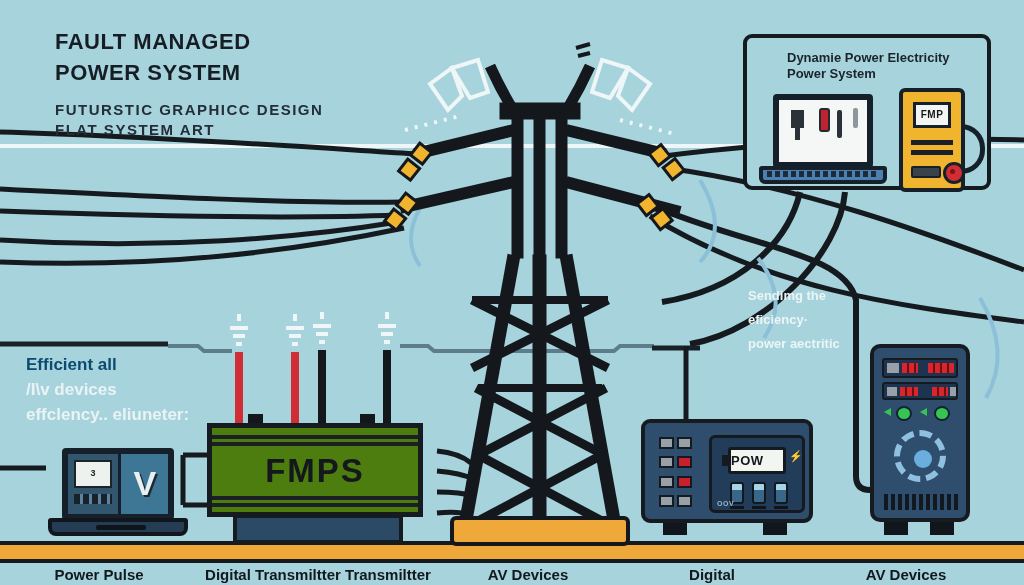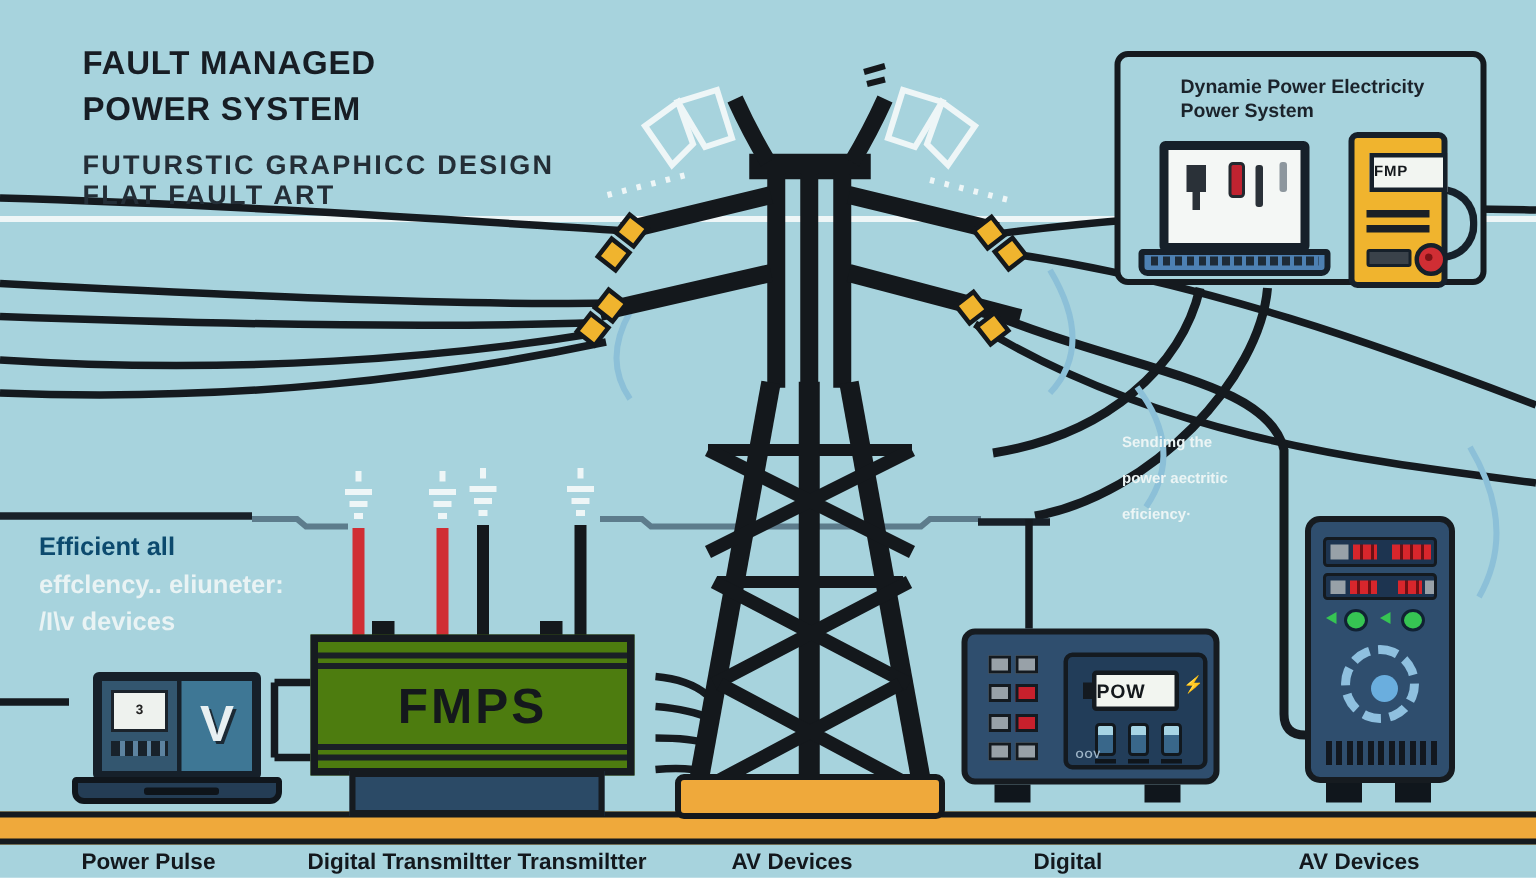--- a/index.html
+++ b/index.html
@@ -3,26 +3,26 @@
 <meta charset="utf-8">
 <style>
   html,body{margin:0;padding:0;}
   .canvas{position:relative;width:1024px;height:585px;background:#a7d3dd;overflow:hidden;
           font-family:"Liberation Sans",sans-serif;}
   .abs{position:absolute;}
   svg.art{position:absolute;left:0;top:0;z-index:2;}
   
   .title-block{left:55px;top:26px;z-index:5;color:#171d24;}
   .title-block .big{font-size:22px;font-weight:800;line-height:31px;letter-spacing:.5px;}
-  .title-block .sub{margin-top:12px;font-size:18px;font-weight:700;letter-spacing:1.5px;
+  .title-block .sub{margin-top:12px;font-size:15px;font-weight:700;letter-spacing:1.5px;
                     color:#242e37;line-height:20px;}
   .left-note{left:26px;top:352px;z-index:5;font-size:17px;font-weight:700;line-height:25px;}
   .left-note .dark{color:#0c4a6e;}
   .left-note .light{color:#e9f3f4;}
-  .right-note{left:748px;top:284px;z-index:5;font-size:10px;font-weight:700;line-height:24px;
+  .right-note{left:748px;top:284px;z-index:5;font-size:13px;font-weight:700;line-height:24px;
               color:#ecf5f5;}
   .bottom-labels span{position:absolute;top:566px;transform:translateX(-50%);z-index:6;
               font-size:15px;font-weight:800;color:#13181d;white-space:nowrap;}
   
   .ground{left:0;top:541px;width:1024px;height:22px;box-sizing:border-box;background:#efa93b;
           border-top:4px solid #151a1f;border-bottom:4px solid #151a1f;z-index:1;}
   
   .inset{left:743px;top:34px;width:248px;height:156px;box-sizing:border-box;
          border:4px solid #151a1f;border-radius:9px;background:#a7d3dd;z-index:4;}
   .inset .ititle{position:absolute;left:40px;top:12px;font-size:13px;font-weight:800;
@@ -36,23 +36,23 @@
   .ic-pen{left:58px;top:10px;width:5px;height:28px;background:#2a3138;border-radius:2px;}
   .ic-stick{left:74px;top:8px;width:5px;height:20px;background:#8d979e;border-radius:2px;}
   .ilaptop-base{position:absolute;left:12px;top:128px;width:128px;height:18px;box-sizing:border-box;
          background:#4d80b2;border:4px solid #16202a;border-radius:3px 3px 6px 6px;}
   .ilaptop-base .keys{position:absolute;left:4px;top:1px;right:4px;height:6px;
          background:repeating-linear-gradient(90deg,#1d2b38 0 5px,#4d80b2 5px 8px);}
   .idevice{position:absolute;left:152px;top:50px;width:66px;height:104px;box-sizing:border-box;
          background:#f0b42e;border:4px solid #16202a;border-radius:6px;}
   .idevice .handle{position:absolute;left:58px;top:32px;width:24px;height:50px;box-sizing:border-box;
          border:5px solid #16202a;border-left:none;border-radius:0 24px 24px 0;}
-  .idevice .dscreen{position:absolute;left:10px;top:10px;width:52px;height:26px;box-sizing:border-box;
+  .idevice .dscreen{position:absolute;left:10px;top:10px;width:38px;height:26px;box-sizing:border-box;
          background:#f2f5f1;border:3px solid #16202a;font-size:10px;font-weight:800;color:#14181c;
-         line-height:20px;letter-spacing:.5px;}
+         text-align:center;line-height:20px;letter-spacing:.5px;}
   .idevice .stripe{position:absolute;left:8px;width:42px;height:5px;background:#1a2026;}
   .idevice .slot{position:absolute;left:8px;top:74px;width:26px;height:8px;background:#3a424a;
          border:2px solid #16202a;border-radius:2px;}
   .idevice .rbtn{position:absolute;left:40px;top:70px;width:16px;height:16px;border-radius:50%;
          background:#d02e34;border:3px solid #16202a;}
   .idevice .rbtn:after{content:"";position:absolute;left:4px;top:4px;width:5px;height:5px;
          border-radius:50%;background:#7e1216;}
   
   .fmps{left:207px;top:423px;width:216px;height:94px;box-sizing:border-box;background:#4d7c0f;
         border:5px solid #161b20;z-index:3;}
@@ -235,21 +235,21 @@
         <path d="M322 312 v7 M313 326 h18 M316 334 h12 M319 342 h6"></path>
         <path d="M387 312 v7 M378 326 h18 M381 334 h12 M384 342 h6"></path>
       </g>
     </g>
   </svg>
 
   <div class="abs title-block">
     <div class="big"><span>FAULT MANAGED</span><br>
       <span>POWER SYSTEM</span></div>
     <div class="sub"><span>FUTURSTIC GRAPHICC DESIGN</span><br>
-      <span>FLAT FAULT ART</span></div>
+      <span>FLAT SYSTEM ART</span></div>
   </div>
 
   <div class="abs inset">
     <div class="ititle">
       <span>Dynamie Power Electricity</span><br>
       <span>Power System</span>
     </div>
     <div class="ilaptop-screen">
       <span class="ic ic-plug"></span>
       <span class="ic ic-cap"></span>
@@ -264,28 +264,28 @@
       <div class="dscreen">FMP</div>
       <span class="stripe" style="top:48px"></span>
       <span class="stripe" style="top:58px"></span>
       <span class="slot"></span>
       <span class="rbtn"></span>
     </div>
   </div>
 
   <div class="abs left-note">
     <div class="dark">Efficient all</div>
+    <div class="light">/I\v devices</div>
     <div class="light">effclency.. eliuneter:</div>
-    <div class="light">/I\v devices</div>
   </div>
 
   <div class="abs right-note">
     <div>Sendimg the</div>
+    <div>eficiency·</div>
     <div>power aectritic</div>
-    <div>eficiency·</div>
   </div>
 
   <div class="abs fmps">
     <span class="bar" style="top:7px"></span>
     <span class="bar" style="top:14px"></span>
     <span class="bar" style="top:68px"></span>
     <span class="bar" style="top:75px"></span>
     <div class="fmps-label">FMPS</div>
   </div>
   <div class="abs fmps-pedestal"></div>

